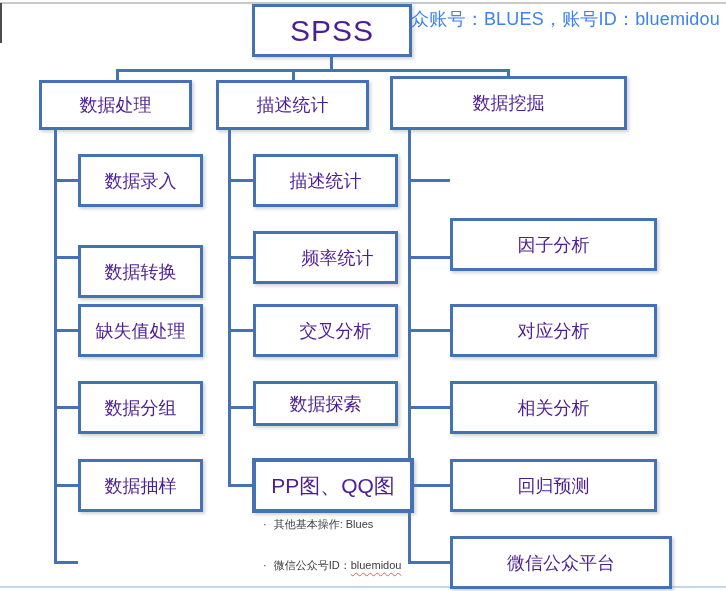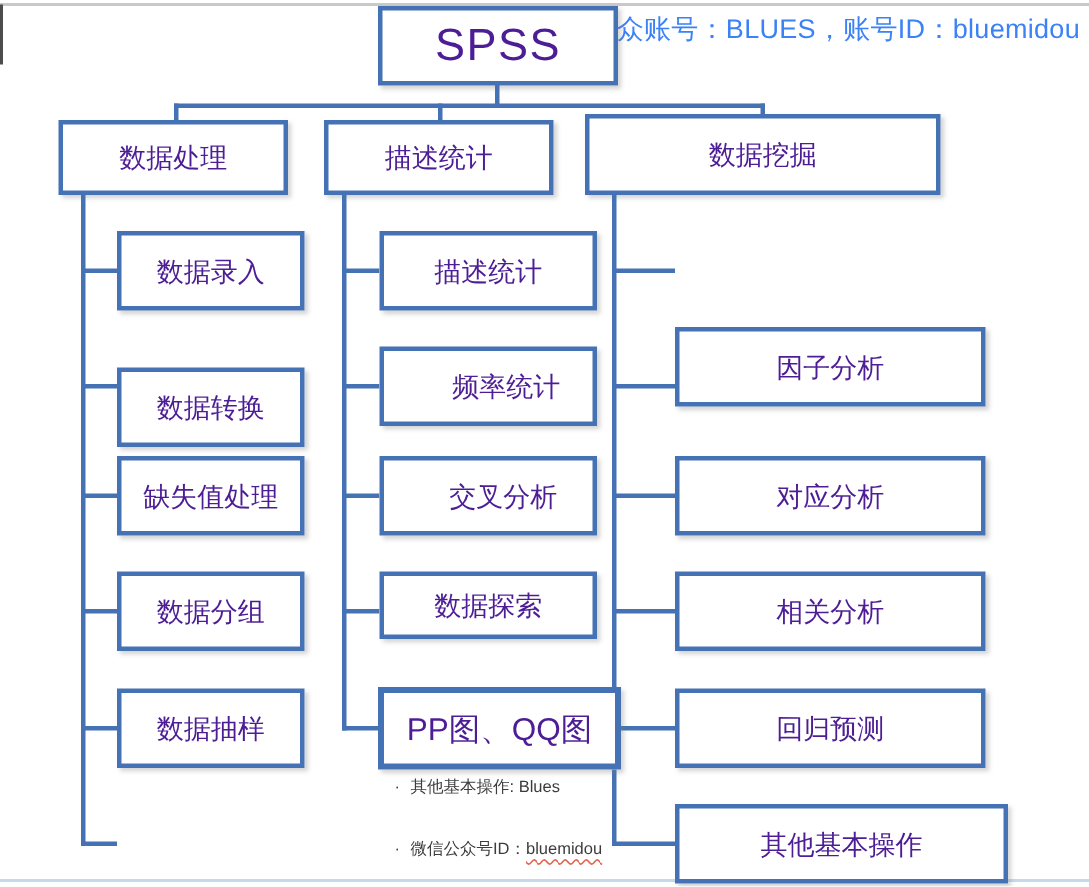--- a/index.html
+++ b/index.html
@@ -106,21 +106,21 @@
   <div class="box child" style="left:253px;top:154px;width:145px;height:53px;">描述统计</div>
   <div class="box child" style="left:253px;top:231px;width:145px;height:53px;padding-left:24px;">频率统计</div>
   <div class="box child" style="left:253px;top:304px;width:145px;height:53px;padding-left:20px;">交叉分析</div>
   <div class="box child" style="left:253px;top:381px;width:145px;height:45px;">数据探索</div>
   <div class="box child" style="left:252px;top:458px;width:162px;height:55px;border-width:4px;font-size:21px;">PP图、QQ图</div>
 
   <div class="box child" style="left:450px;top:218px;width:207px;height:53px;">因子分析</div>
   <div class="box child" style="left:450px;top:304px;width:207px;height:53px;">对应分析</div>
   <div class="box child" style="left:450px;top:381px;width:207px;height:53px;">相关分析</div>
   <div class="box child" style="left:450px;top:459px;width:207px;height:53px;">回归预测</div>
-  <div class="box child" style="left:450px;top:536px;width:222px;height:53px;">其他基本操作</div>
+  <div class="box child" style="left:450px;top:536px;width:222px;height:53px;">微信公众平台</div>
 
   <div class="notes note-1 note-line">
     <span class="note-bullet">·</span><span>其他基本操作: Blues</span>
   </div>
   <div class="notes note-2 note-line">
     <span class="note-bullet">·</span><span>微信公众号ID：</span><span class="misspell">bluemidou</span>
   </div>
 
 </div>
 

